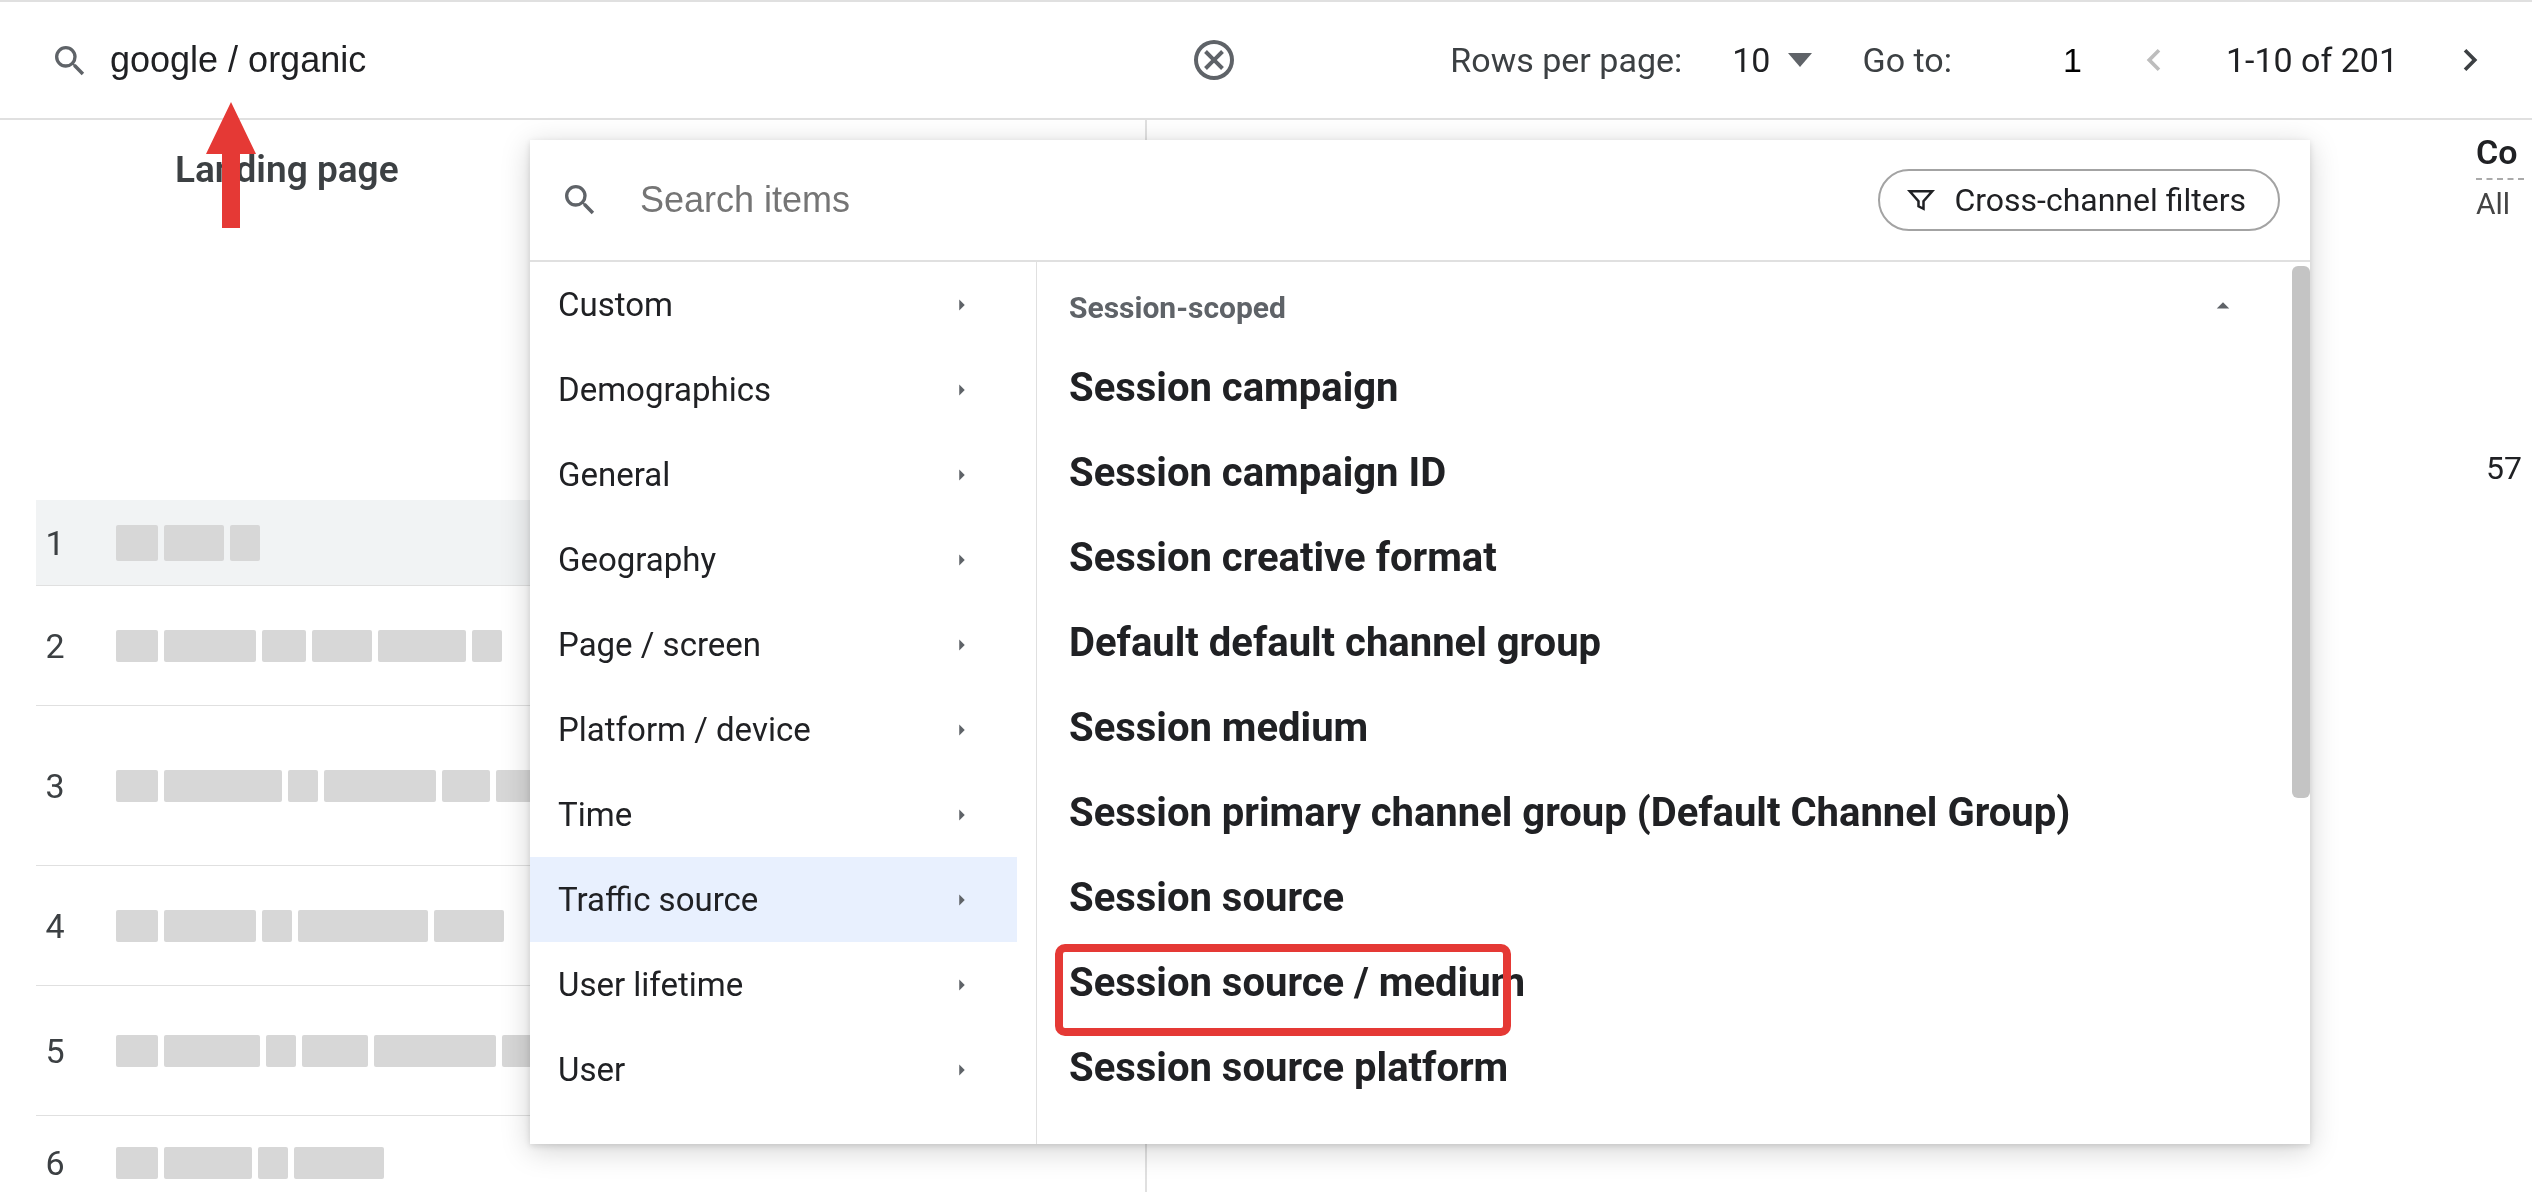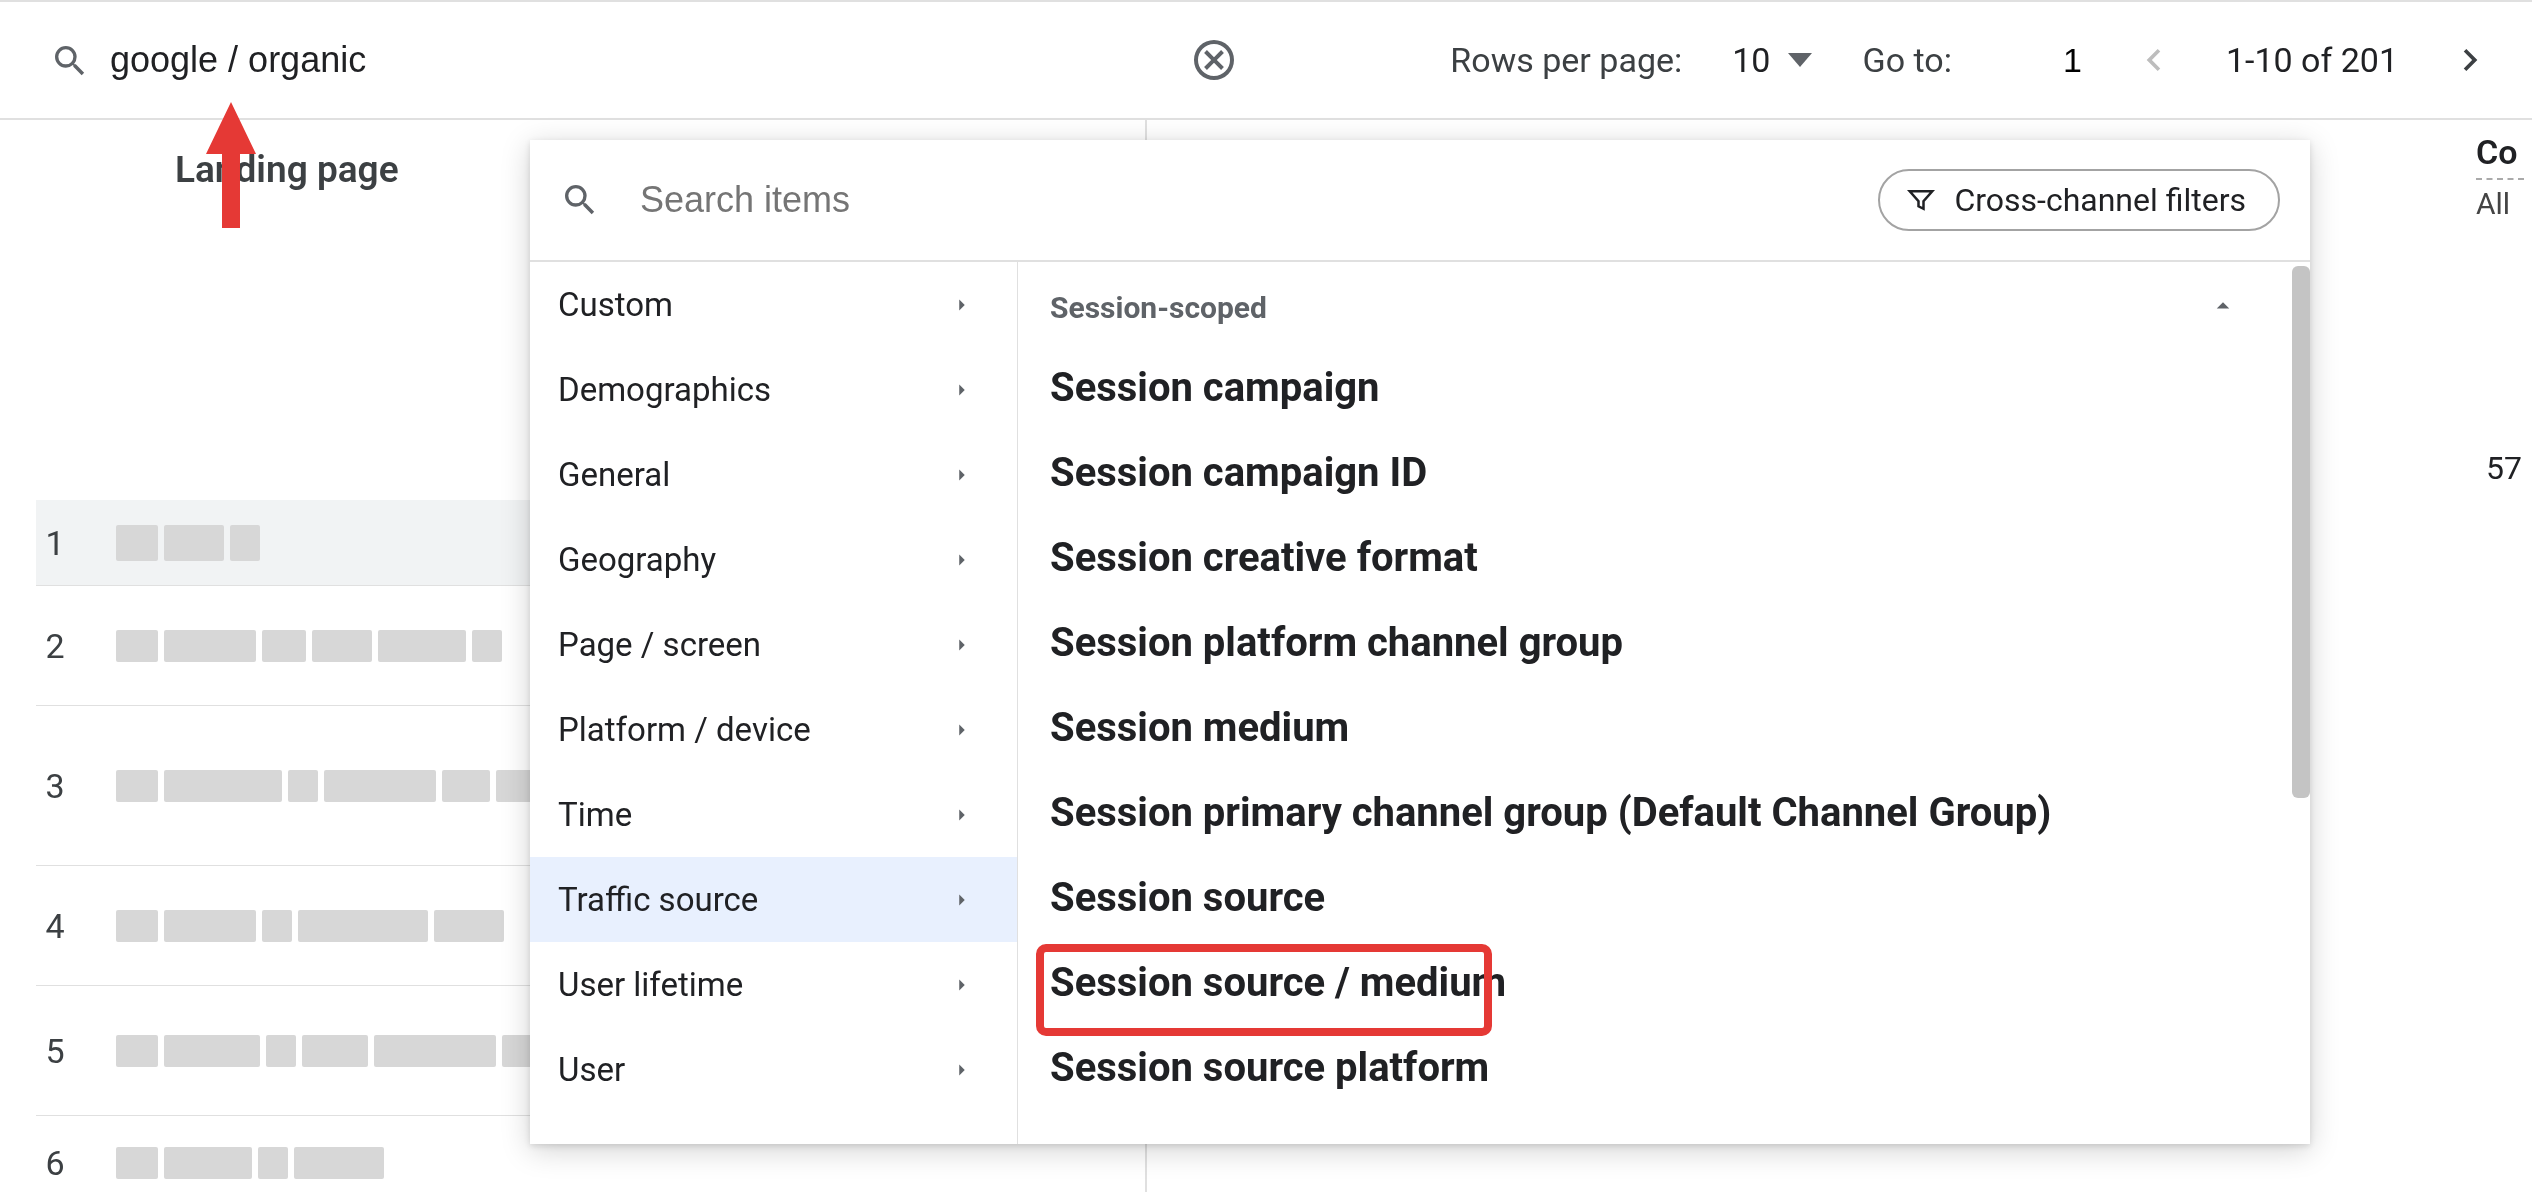--- a/index.html
+++ b/index.html
@@ -168,21 +168,21 @@
   display: flex;
   align-items: center;
   gap: 18px;
   padding: 0 32px 0 26px;
   font-size: 32px;
   cursor: pointer;
   color: #202124;
 }
 .filter-chip svg { width: 30px; height: 30px; fill: #202124; }
 
-.pop-body { flex: 1; display: flex; overflow: hidden; }
+.pop-body { flex: 1; display: flex; overflow: hidden; gap: 19px; }
 .cat-col {
   width: 487px;
   overflow-y: auto;
 }
 .cat-item {
   display: flex;
   align-items: center;
   justify-content: space-between;
   padding: 0 44px 0 28px;
   height: 85px;
@@ -454,21 +454,21 @@
         <span class="chev-up">
           <svg viewBox="0 0 24 24">
               <path d="M7 14l5-5 5 5z"></path>
             </svg>
         </span>
       </div>
       <div id="dim-list">
           <div class="dim-item">Session campaign</div>
           <div class="dim-item">Session campaign ID</div>
           <div class="dim-item">Session creative format</div>
-          <div class="dim-item">Session platform channel group</div>
+          <div class="dim-item">Default default channel group</div>
           <div class="dim-item">Session medium</div>
           <div class="dim-item">Session primary channel group (Default Channel Group)</div>
           <div class="dim-item">Session source</div>
           <div class="dim-item highlighted">Session source / medium</div>
           <div class="dim-item">Session source platform</div>
         </div>
       <div class="scroll-ind"></div>
     </div>
   </div>
 </div>

